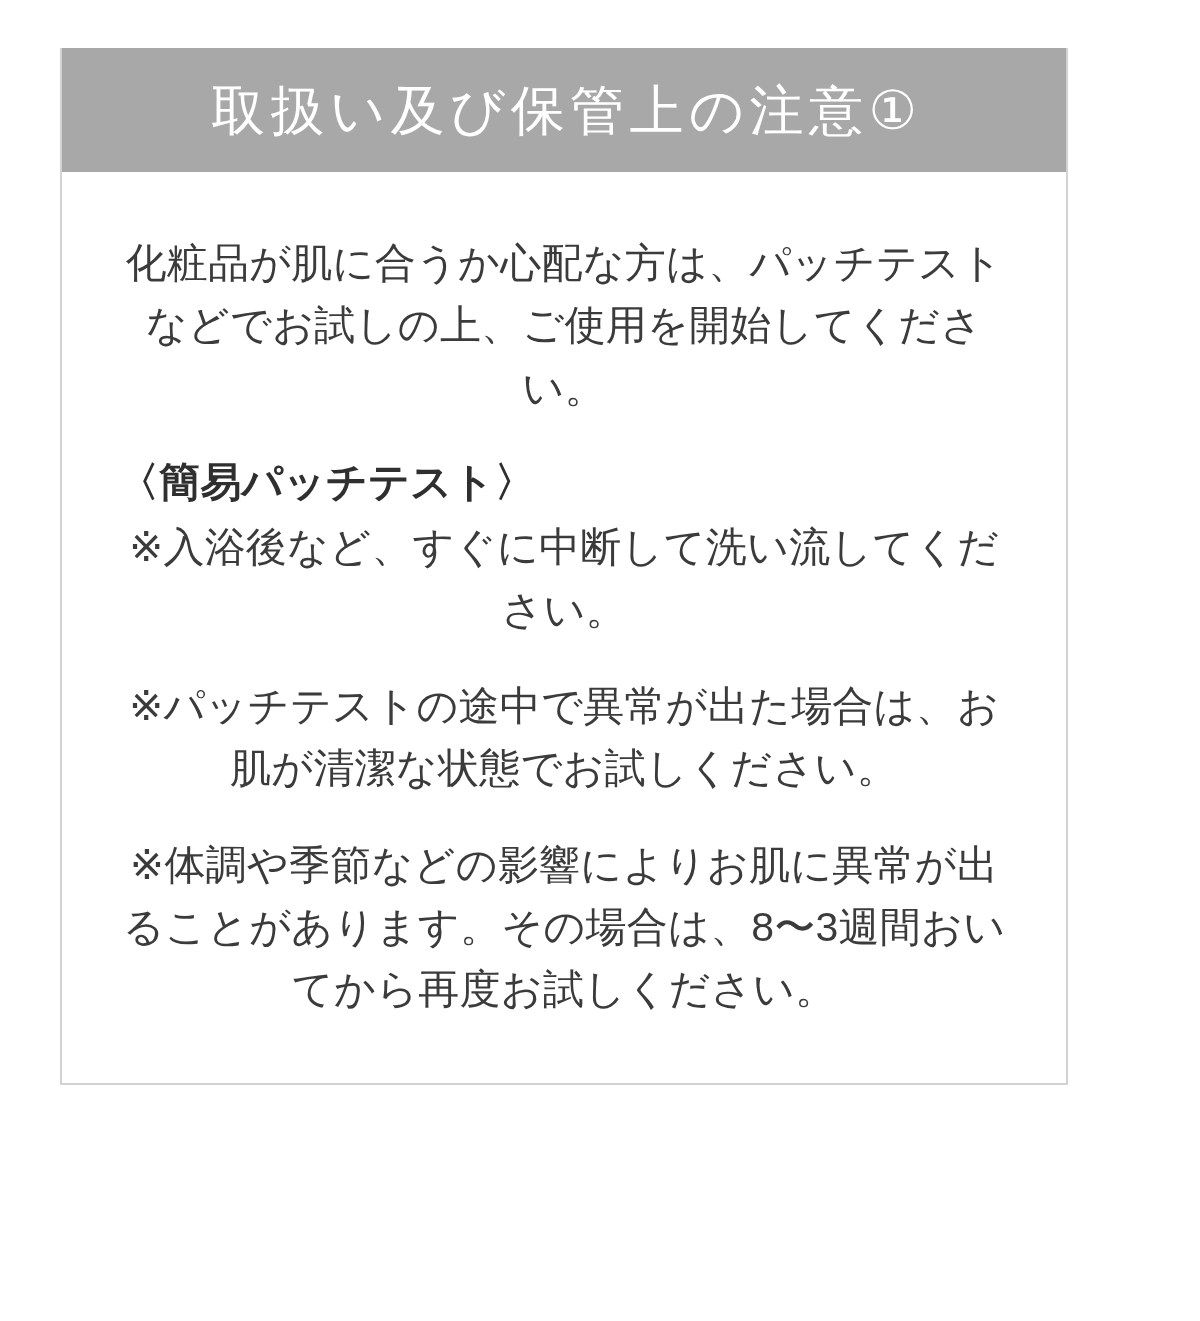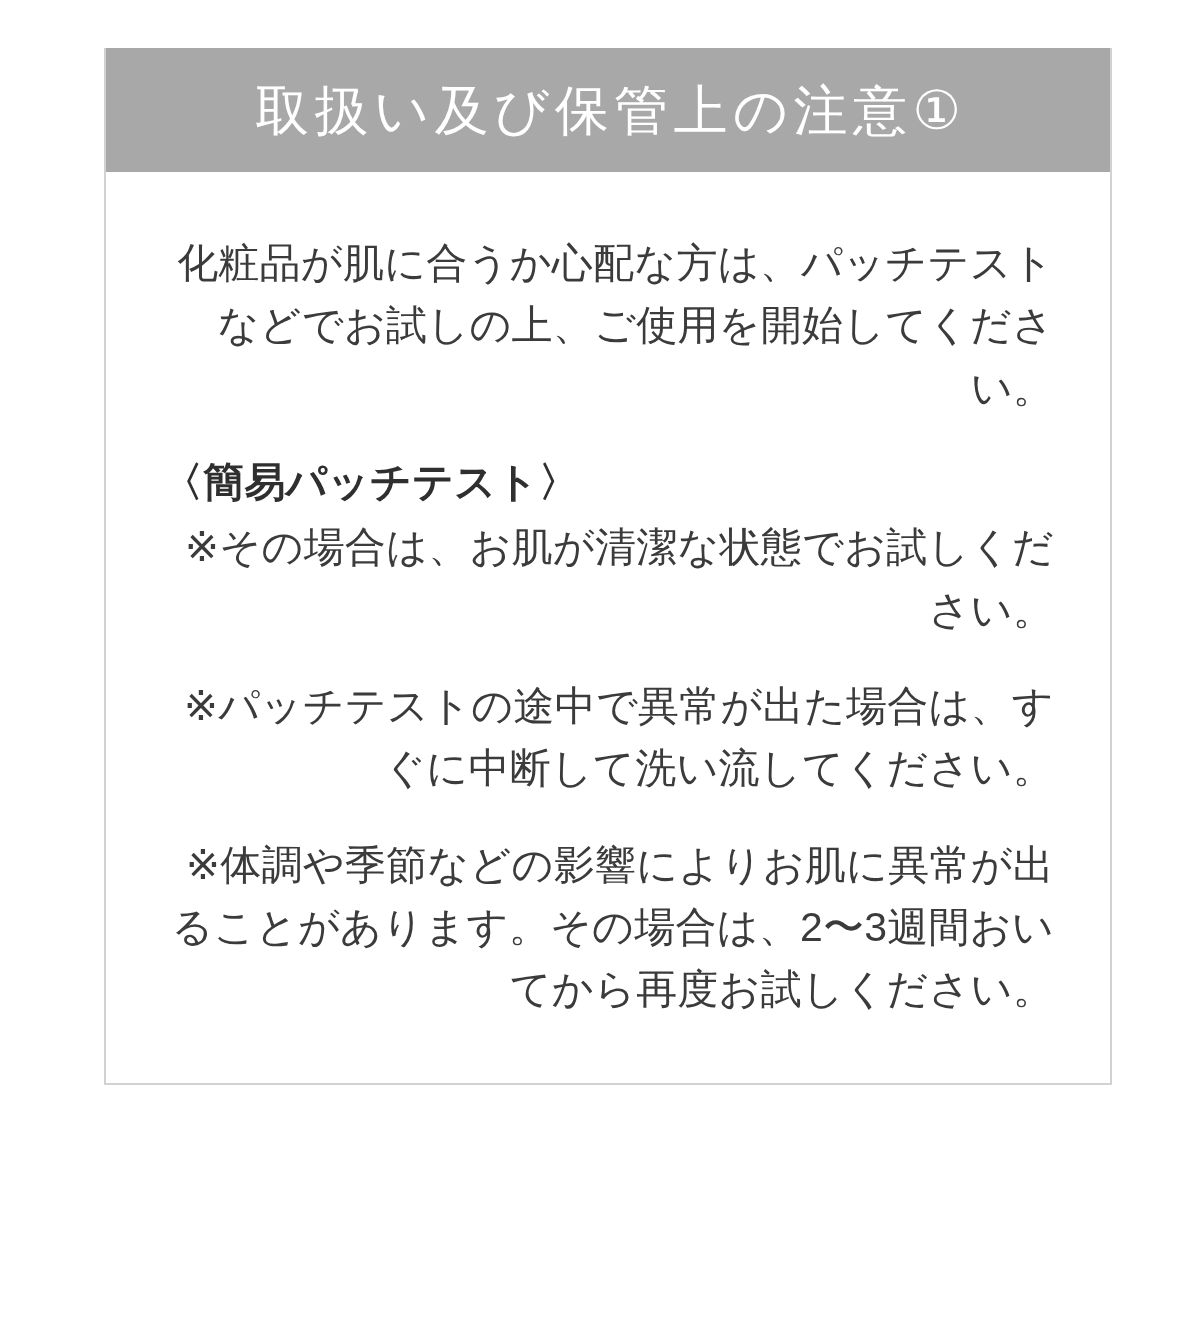--- a/index.html
+++ b/index.html
@@ -12,21 +12,21 @@
     height: 1321px;
     font-family: "Liberation Sans", "DejaVu Sans", sans-serif;
     color: #3d3d3d;
     -webkit-font-smoothing: antialiased;
   }
   .page {
     position: relative;
     width: 1004px;
     height: 1321px;
     box-sizing: border-box;
-    padding: 48px 48px 68px 104px;
+    padding: 48px 48px 68px 60px;
     border-radius: 19px;
   }
   .card {
     position: relative;
     width: 1008px;
     margin: 0 0 0 0;
     box-sizing: border-box;
     border: 2px solid #d2d2d2;
     border-top: none;
     background: #ffffff;
@@ -51,21 +51,21 @@
   .card-body {
     padding: 60px 56px 62px 56px;
     box-sizing: border-box;
   }
   .para {
     font-size: 41px;
     line-height: 1.52;
     letter-spacing: 0.005em;
     color: #3b3b3b;
     margin: 0 0 34px 0;
-    text-align: right;
+    text-align: center;
   }
   .para:last-child {
     margin-bottom: 0;
   }
   .subhead {
     font-size: 41px;
     line-height: 1.45;
     font-weight: bold;
     color: #2f2f2f;
     margin: 12px 0 6px 0;
@@ -85,21 +85,21 @@
       <div class="title">取扱い及び保管上の注意①</div>
     </div>
 
     <div class="card-body">
 
       <p class="para">化粧品が肌に合うか心配な方は、パッチテストなどでお試しの上、ご使用を開始してください。</p>
 
       <p class="subhead no-gap">〈簡易パッチテスト〉</p>
 
 
-      <p class="para">※その場合は、お肌が清潔な状態でお試しください。</p>
+      <p class="para">※入浴後など、すぐに中断して洗い流してください。</p>
 
-      <p class="para">※パッチテストの途中で異常が出た場合は、すぐに中断して洗い流してください。</p>
+      <p class="para">※パッチテストの途中で異常が出た場合は、お肌が清潔な状態でお試しください。</p>
 
-      <p class="para">※体調や季節などの影響によりお肌に異常が出ることがあります。その場合は、2〜3週間おいてから再度お試しください。</p>
+      <p class="para">※体調や季節などの影響によりお肌に異常が出ることがあります。その場合は、8〜3週間おいてから再度お試しください。</p>
 
     </div>
   </div>
 </div>
 
 </body></html>

